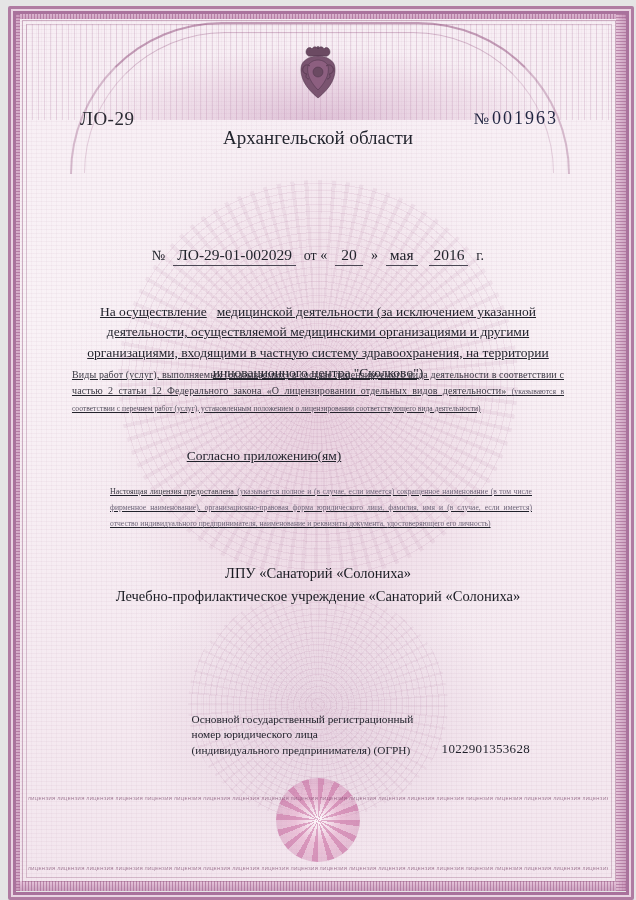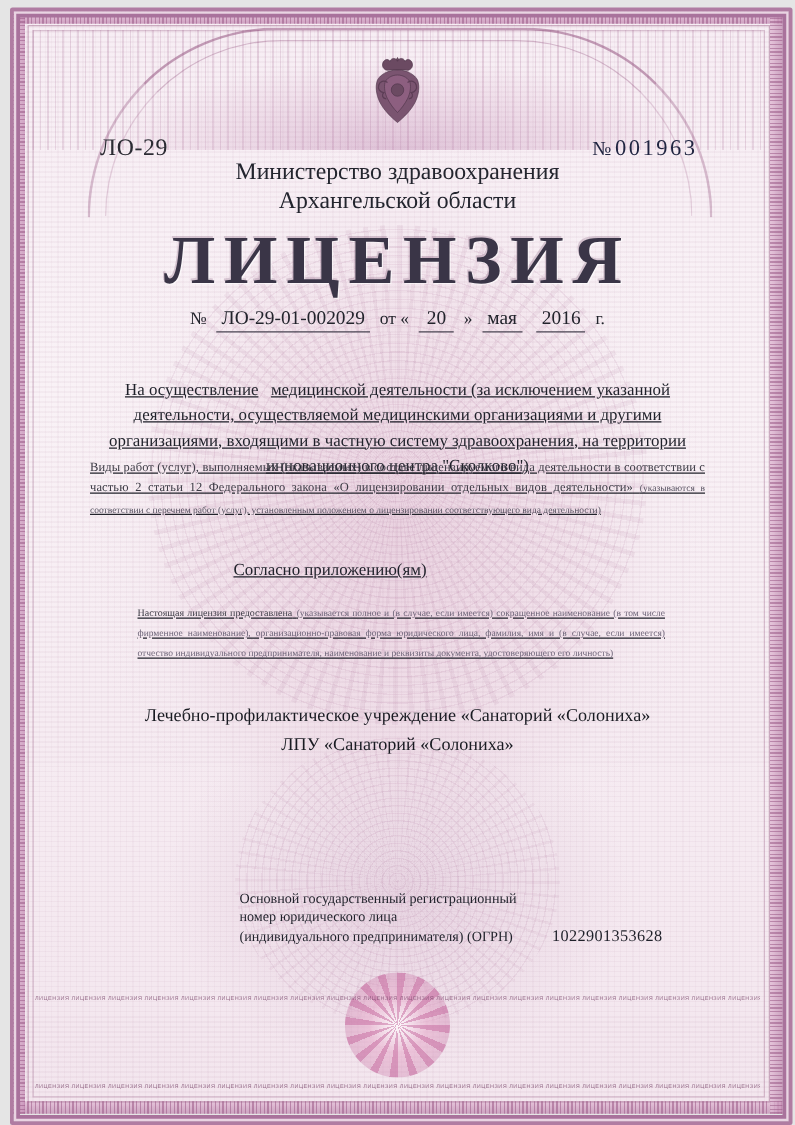--- a/index.html
+++ b/index.html
@@ -367,25 +367,23 @@
     </svg>
   </div>
 
   <div class="doc-series">ЛО-29</div>
 
   <div class="doc-number-wrap">
     <span class="nsign">№</span><span>001963</span>
   </div>
 
   <div class="ministry">
-    <div>Министерство здравоохранения</div>
     <div>Архангельской области</div>
   </div>
 
-  <div class="title-licenziya">ЛИЦЕНЗИЯ</div>
 
   <div class="number-line">
     <span class="lbl">№</span>
     <span class="val ul">ЛО-29-01-002029</span>
     <span class="lbl">от «</span>
     <span class="val ul">20</span>
     <span class="lbl">»</span>
     <span class="val ul">мая</span>
     <span class="val ul">2016</span>
     <span class="lbl">г.</span>
@@ -401,22 +399,22 @@
   </div>
 
   <div class="para p-appendix">Согласно приложению(ям)</div>
 
   <div class="para p-granted">
     <span class="tiny">Настоящая лицензия предоставлена</span>
     <span class="tiny-faint">(указывается полное и (в случае, если имеется) сокращенное наименование  (в том числе фирменное наименование), организационно-правовая форма юридического лица, фамилия, имя и (в случае, если имеется) отчество индивидуального предпринимателя, наименование и реквизиты документа, удостоверяющего его личность)</span>
   </div>
 
   <div class="org-name">
+    <div>ЛПУ «Санаторий «Солониха»</div>
     <div>Лечебно-профилактическое учреждение «Санаторий «Солониха»</div>
-    <div>ЛПУ «Санаторий «Солониха»</div>
   </div>
 
   <div class="ogrn-block">
     <div class="row">
       <div class="lbl">
         <div>Основной государственный регистрационный номер юридического лица</div>
         <div>(индивидуального предпринимателя) (ОГРН)</div>
       </div>
       <div class="val">1022901353628</div>
     </div>

